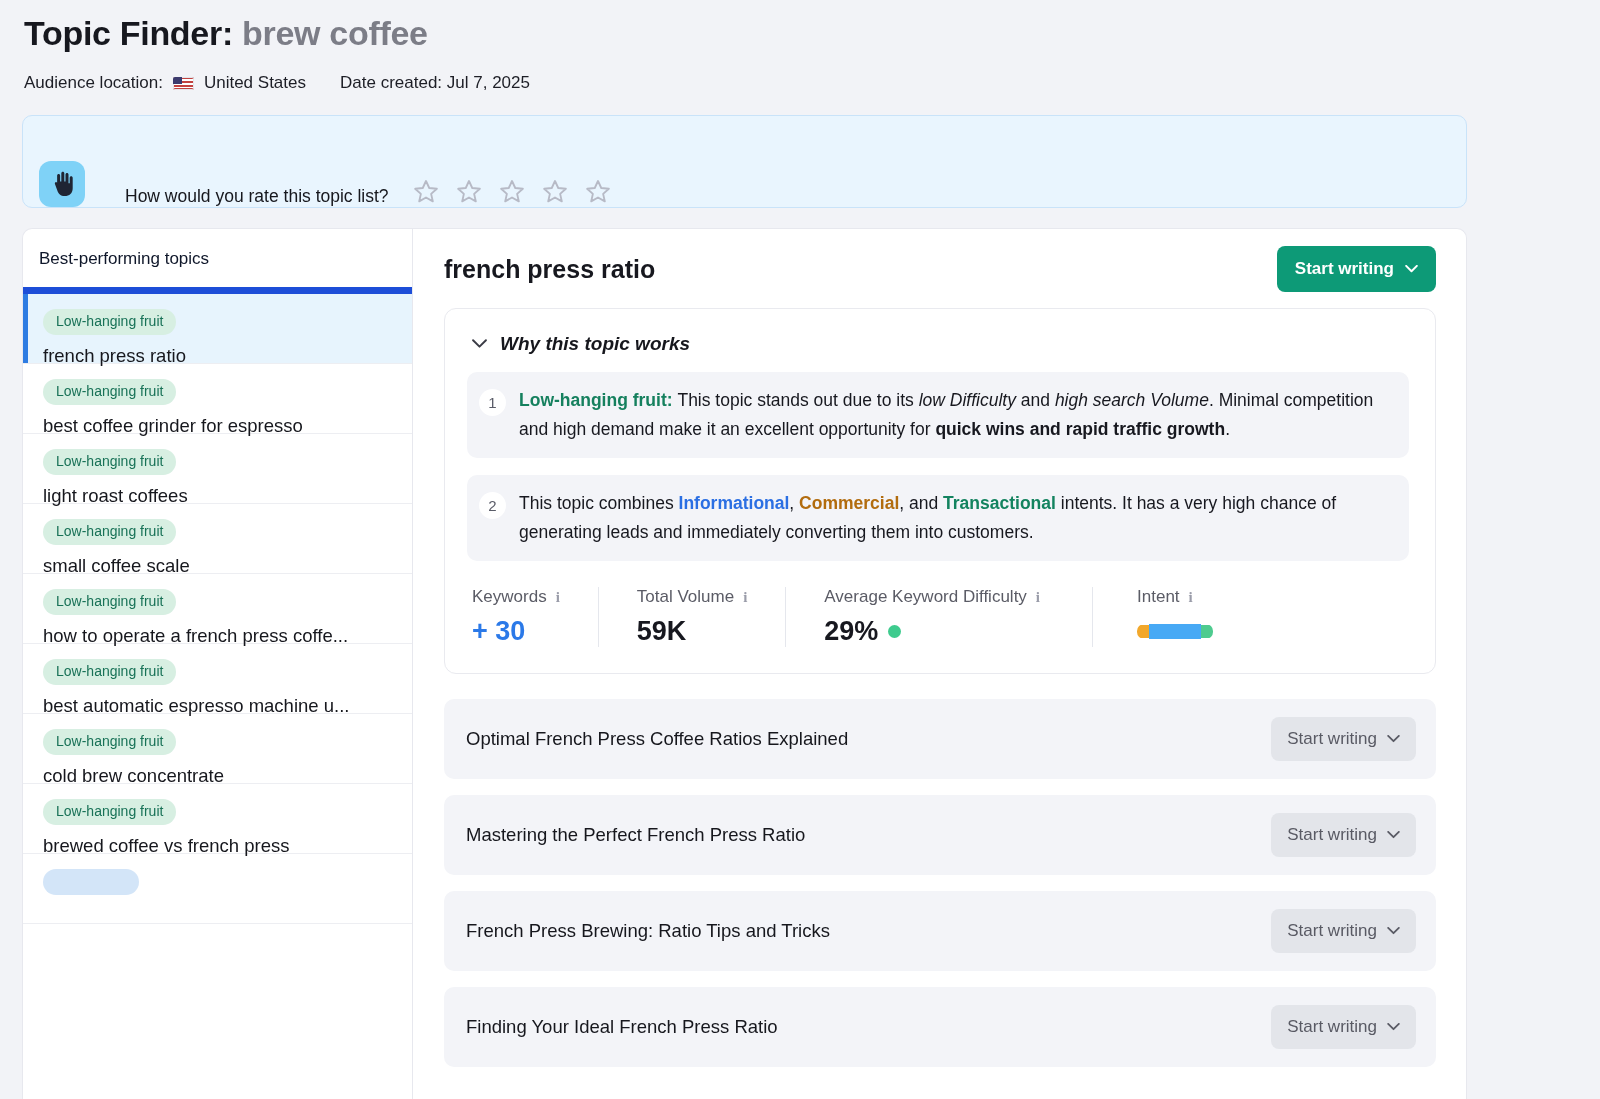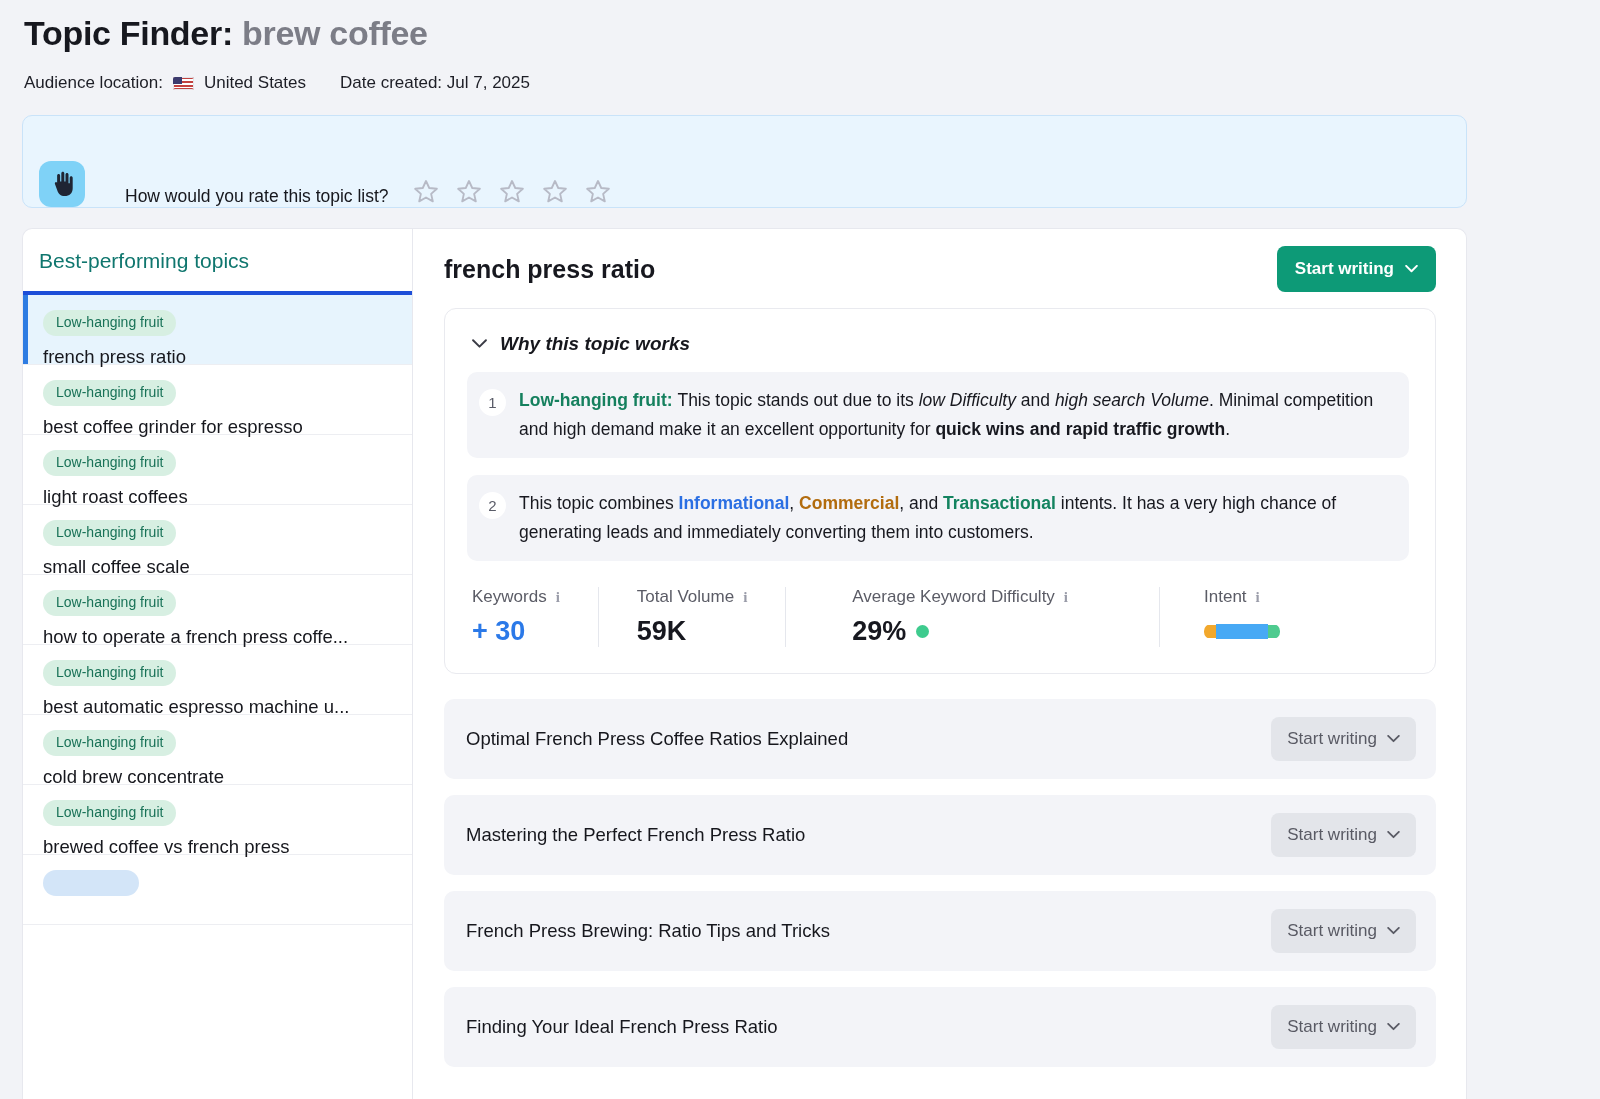--- a/index.html
+++ b/index.html
@@ -29,21 +29,21 @@
   .banner-text { margin-left:40px; font-size:17.5px; color:#16171d; }
   .stars { display:flex; gap:13px; margin-left:22px; }
   .star { cursor:pointer; }
 
   
   .container { margin-top:20px; background:#fff; border:1px solid #e7e8ee; border-bottom:none;
     border-radius:10px 10px 0 0; display:flex; height:880px; overflow:hidden; }
 
   
   .sidebar { width:390px; flex-shrink:0; border-right:1px solid #e7e8ee; }
-  .sb-header { padding:20px 16px 18px 16px; font-size:21px; color:#0f766e; border-bottom:4px solid #1d4ed8; }
+  .sb-header { padding:20px 16px 18px 16px; font-size:17px; color:#0f172a; border-bottom:7px solid #1d4ed8; }
   .sb-item { height:70px; padding:15px 16px 0 20px; border-bottom:1px solid #edeef2; cursor:pointer; position:relative; }
   .sb-item.selected { background:#e7f4fd; box-shadow:inset 5px 0 0 #2e7ce2; }
   .badge { display:inline-block; background:#d7efe2; color:#187257; font-size:14px; font-weight:500;
     padding:4px 13px 5px; border-radius:14px; line-height:17px; }
   .badge.alt { background:#d3e5f8; color:#2b5f9e; }
   .sb-title { margin-top:10px; font-size:18.5px; color:#16171d; white-space:nowrap; overflow:hidden; }
 
   
   .main { flex:1; padding:0 30px 0 31px; }
   .topic-head { margin-top:17px; display:flex; align-items:center; justify-content:space-between; height:46px; }
@@ -62,21 +62,21 @@
   .seg-green-bold { color:#15805e; font-weight:700; }
   .seg-italic { font-style:italic; }
   .seg-bold { font-weight:700; }
   .seg-blue-bold { color:#2b6fe3; font-weight:700; }
   .seg-orange-bold { color:#b26c0e; font-weight:700; }
   .seg-teal-bold { color:#13835f; font-weight:700; }
 
   .metrics { display:flex; margin-top:26px; padding-left:5px; }
   .metric { padding-right:38px; margin-right:38px; border-right:1px solid #e5e7ed; }
   .metric:last-child { border-right:none; margin-right:0; padding-right:0; }
-  .metric.wide { padding-right:91px; margin-right:44px;margin-left:28px; }
+  .metric.wide { padding-right:52px; margin-right:44px; }
   .m-label { font-size:17px; color:#5b5c66; display:flex; align-items:baseline; gap:9px; }
   .i-icon { color:#9a9ca9; font-size:15px; font-weight:700; font-family:"Liberation Serif","DejaVu Serif",serif; cursor:pointer; }
   .m-value { margin-top:9px; font-size:27px; font-weight:700; color:#17181f; display:flex; align-items:center; }
   .m-value.blue { color:#2b79e8; }
   .kd-dot { display:inline-block; width:13px; height:13px; border-radius:50%; margin-left:10px; }
   .intent-bar { margin-top:17px; display:flex; align-items:center; width:76px; border-radius:7px; overflow:hidden; }
   .intent-bar div { flex-shrink:0; }
 
   .ideas-header { margin-top:38px; font-size:23px; font-weight:700; color:#16171d; }
   .idea-card { margin-top:16px; height:80px; background:#f3f4f8; border-radius:10px; display:flex;

